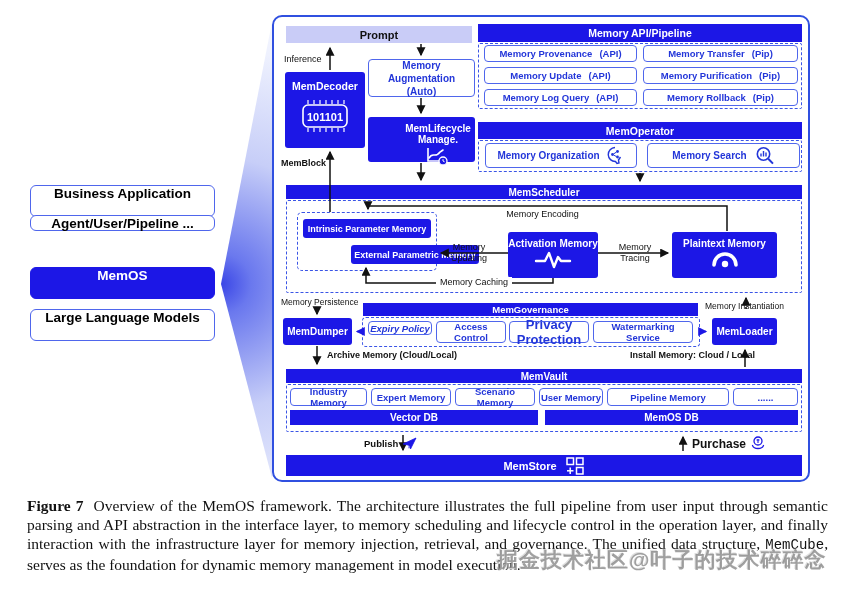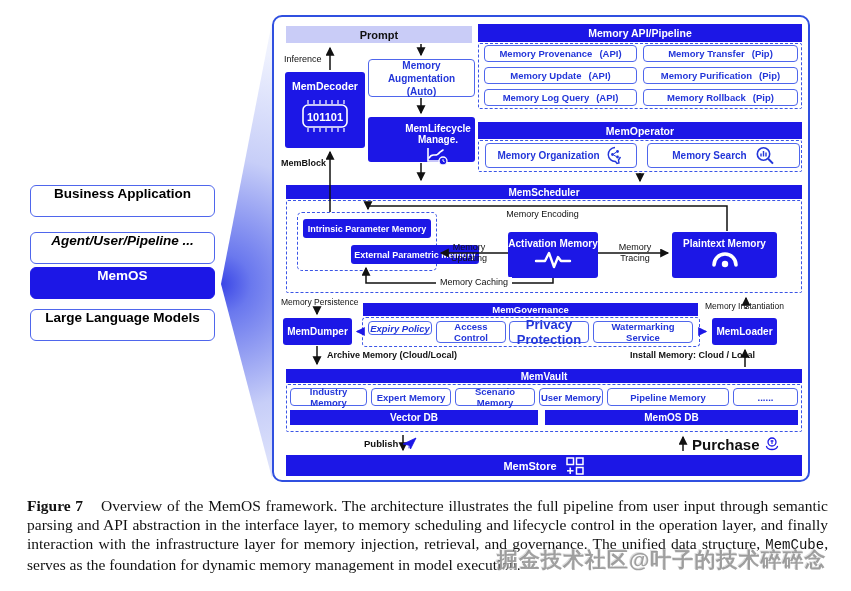--- a/index.html
+++ b/index.html
@@ -23,21 +23,21 @@
   .lbl{color:#111;z-index:7;white-space:nowrap;}
 
   .panel{border:2px solid #3050e0;border-radius:10px;background:#fff;z-index:2;}
 
   .side{background:#fff;border:1.5px solid #4f66ec;border-radius:6px;color:#000;
         font-weight:600;font-size:13.5px;display:flex;align-items:flex-start;justify-content:center;z-index:4;}
   .side.active{background:#1c17e6;border-color:#1c17e6;color:#fff;font-weight:700;}
 
   .caption{font-family:"Liberation Serif",serif;font-size:15.5px;line-height:19px;
            text-align:justify;color:#111;z-index:4;}
-  .caption .figlabel{font-weight:700;margin-right:18px;}
+  .caption .figlabel{font-weight:700;margin-right:10px;}
   .caption .code{font-family:"Liberation Mono","DejaVu Sans Mono",monospace;font-size:14px;}
 
   .wm{z-index:9;font-weight:700;font-size:21px;letter-spacing:1px;color:rgba(125,125,125,.72);
       text-shadow:1px 1px 0 rgba(255,255,255,.95), -1px -1px 0 rgba(160,160,160,.35);white-space:nowrap;}
 </style>
 </head>
 <body>
 
 <div class="stage">
 
@@ -50,21 +50,21 @@
         <stop offset="78%" stop-color="#eef1fe"></stop>
         <stop offset="100%" stop-color="#f9faff"></stop>
       </radialGradient>
     </defs>
     <polygon points="221,284 272,22 272,478" fill="url(#beam)"></polygon>
   </svg>
 
   <div class="abs side" style="left:30px;top:185px;width:185px;height:32px;">
       <span>Business Application</span>
     </div>
-  <div class="abs side" style="left:30px;top:232px;width:185px;height:32px;font-style:italic;">
+  <div class="abs side" style="left:30px;top:215px;width:185px;height:16px;">
       <span>Agent/User/Pipeline ...</span>
     </div>
   <div class="abs side active" style="left:30px;top:267px;width:185px;height:32px;">
       <span>MemOS</span>
     </div>
   <div class="abs side" style="left:30px;top:309px;width:185px;height:32px;">
       <span>Large Language Models</span>
     </div>
 
   <div class="abs panel" style="left:272px;top:15px;width:538px;height:467px;"></div>
@@ -262,21 +262,21 @@
       <span>MemOS DB</span>
     </div>
 
   <div class="abs lbl" style="left:352px;top:437px;font-size:9.5px;font-weight:600;display:flex;align-items:center;gap:4px;padding-left:12px;">
     <span>Publish</span>
     <svg width="15" height="13">
       <path d="M1,7 L14,1 L8.5,12 L6.8,8.2 Z M6.8,8.2 L14,1" fill="#1c17e6" stroke="#1c17e6" stroke-width="0.8" stroke-linejoin="round"></path>
       <path d="M6.8,8.2 L5.8,12 L7.8,9.8" fill="#7d86f2"></path>
     </svg>
   </div>
-  <div class="abs lbl" style="left:692px;top:436px;font-size:15px;font-weight:600;display:flex;align-items:center;gap:4px;">
+  <div class="abs lbl" style="left:692px;top:436px;font-size:12px;font-weight:600;display:flex;align-items:center;gap:4px;">
     <span>Purchase</span>
     <svg width="16" height="15">
       <circle cx="8" cy="5" r="4" fill="none" stroke="#1c17e6" stroke-width="1.3"></circle>
       <line x1="8" y1="3" x2="8" y2="7" stroke="#1c17e6" stroke-width="1.1"></line>
       <line x1="6.5" y1="4" x2="9.5" y2="4" stroke="#1c17e6" stroke-width="1.1"></line>
       <path d="M2.5,9.5 C4,13.5 12,13.5 13.5,9.5" fill="none" stroke="#1c17e6" stroke-width="1.3" stroke-linecap="round"></path>
     </svg>
   </div>
 
   <div class="abs bar" style="left:286px;top:455px;width:516px;height:21px;font-size:11px;gap:8px;">

